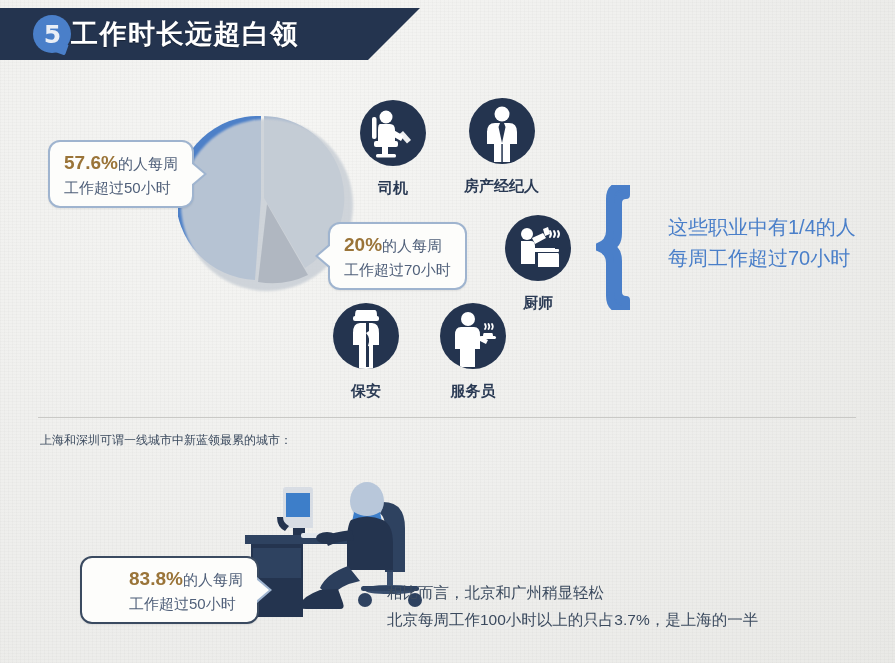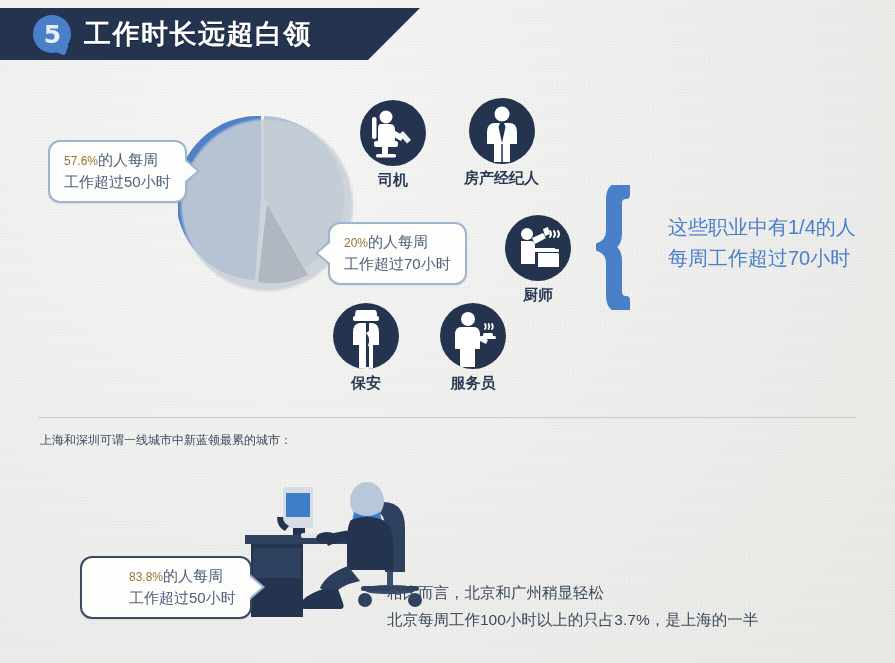--- a/index.html
+++ b/index.html
@@ -52,21 +52,21 @@
   }
   #header-logo .notch {
     position: absolute;
     right: 4px; bottom: -1px;
     width: 11px; height: 11px;
     background: #4a7fc9;
     transform: rotate(20deg);
     border-bottom-right-radius: 2px;
   }
   #header-title {
-    margin-left: 13px;
+    margin-left: 0;
     color: #ffffff;
     font-size: 27px;
     font-weight: bold;
     letter-spacing: 1.5px;
     text-shadow: 0 1px 1px rgba(0,0,0,.35);
     white-space: nowrap;
   }
 
   
   #pie-wrap {
@@ -90,23 +90,23 @@
     background: #fdfdfb;
     border: 2px solid #9fb4cf;
     border-radius: 12px;
     padding: 7px 14px 8px 14px;
     line-height: 1.45;
     white-space: nowrap;
     box-shadow: 0 1px 2px rgba(0,0,0,.07);
   }
   .callout .line { font-size: 15px; color: #50607a; }
   .callout .pct {
-    font-weight: normal;
+    font-weight: bold;
     color: #9a7438;
-    font-size: 12px;
+    font-size: 19px;
   }
   
   .tail-right::after, .tail-right::before {
     content: "";
     position: absolute;
     right: -15px;
     top: 50%;
     transform: translateY(-50%);
     width: 0; height: 0;
     border-top: 13px solid transparent;
@@ -150,21 +150,21 @@
   }
   .job-icon .disc {
     width: 66px; height: 66px;
     border-radius: 50%;
     background: #24344f;
     position: relative;
     margin: 0 auto;
     overflow: hidden;
   }
   .job-icon .label {
-    margin-top: 5px;
+    margin-top: 13px;
     font-size: 15px;
     font-weight: bold;
     color: #2a3a54;
     white-space: nowrap;
   }
   #icon-driver { left: 360px; top: 100px; }
   #icon-agent  { left: 464px; top: 98px; }
   #icon-chef   { left: 505px; top: 215px; }
   #icon-waiter { left: 440px; top: 303px; }
   #icon-guard  { left: 333px; top: 303px; }

